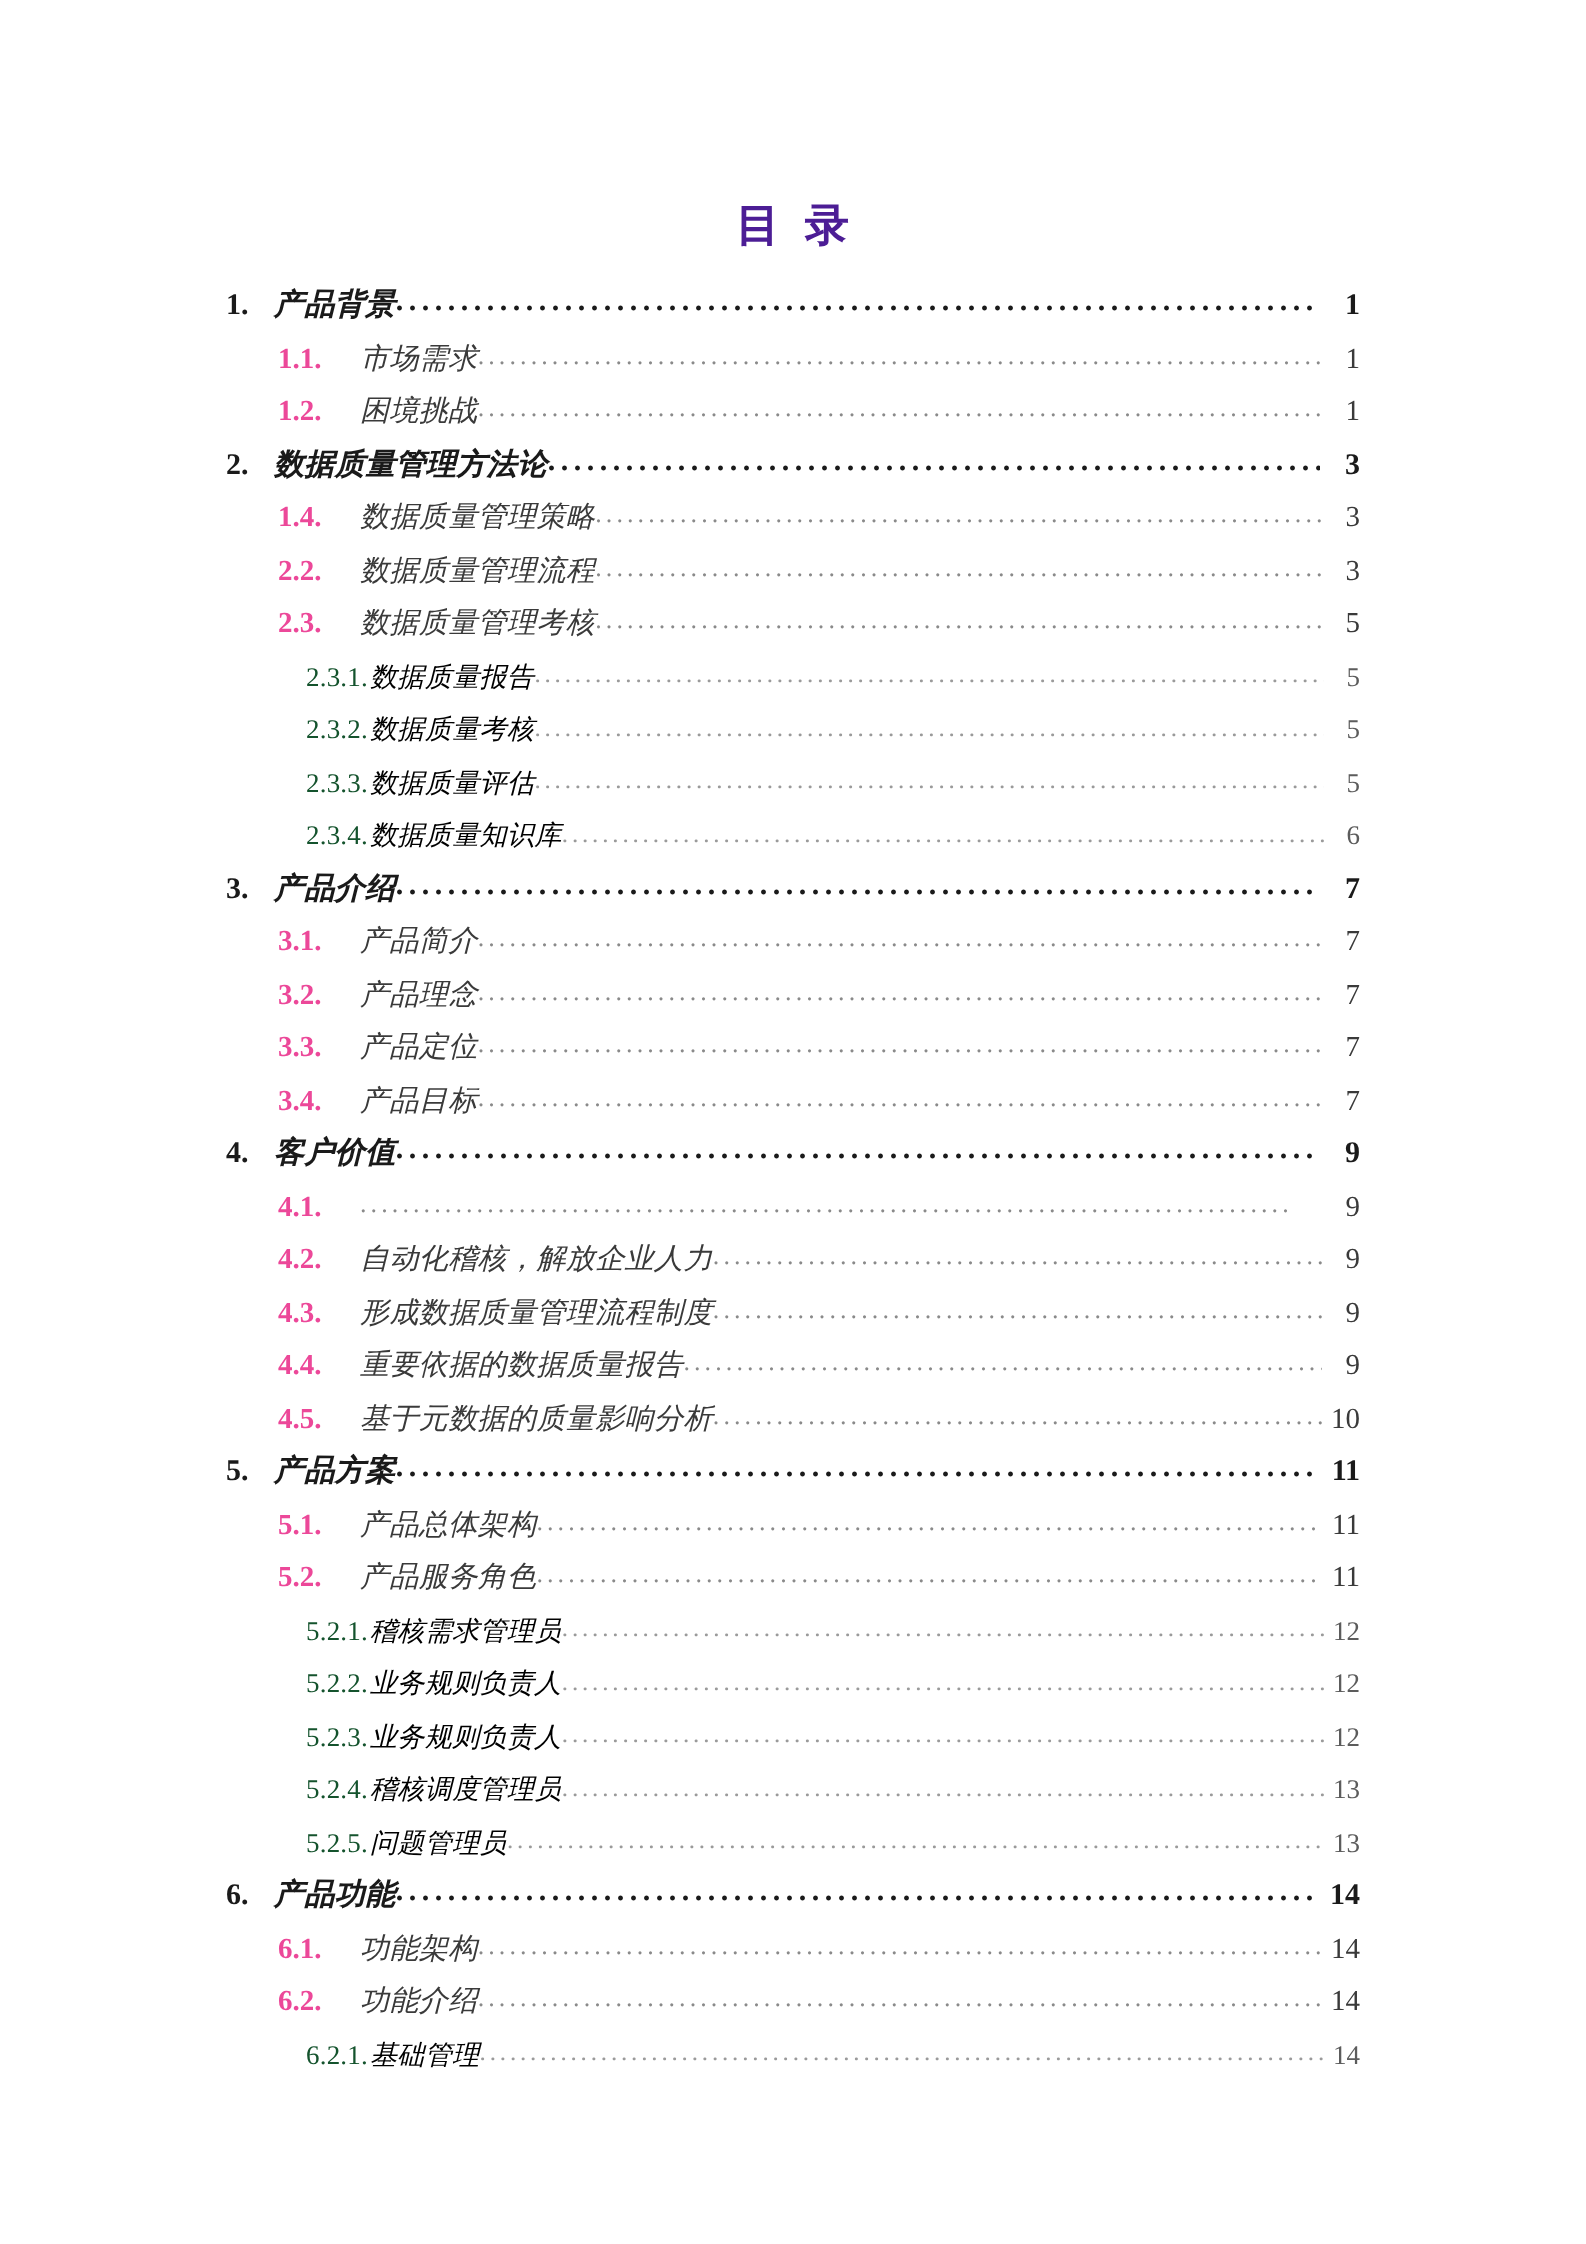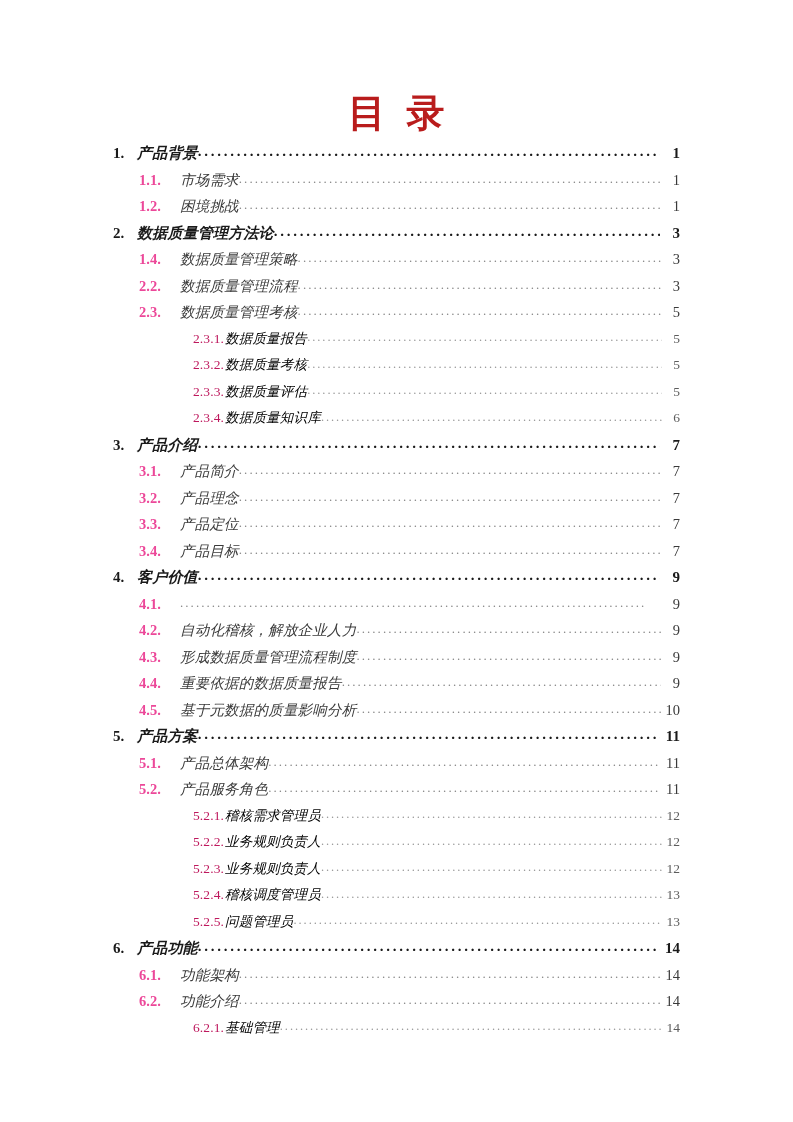--- a/index.html
+++ b/index.html
@@ -26,24 +26,24 @@
 
   
   .toc-title {
     position: absolute;
     left: 0;
     top: 93px;
     width: 793px;
     text-align: center;
     font-family: "Liberation Serif", "DejaVu Serif", serif;
     font-weight: bold;
-    font-size: 38px;
+    font-size: 22px;
     line-height: 40px;
     letter-spacing: 0.5px;
-    color: #b91c1c;
+    color: #4c1d95;
     white-space: pre;
   }
 
   
   .toc {
     position: absolute;
     left: 113px;
     top: 140px;
     width: 567px;
   }
@@ -112,21 +112,21 @@
   .lvl2 .ent-leader::after { letter-spacing: -0.6px; }
   .lvl2 .ent-page   { min-width: 16px; color: #3a3a3a; }
 
   
   .lvl3 {
     font-size: 13.5px;
     font-weight: normal;
     color: #666666;
     margin-left: 40px;
   }
-  .lvl3 .ent-num    { color: #be185d; padding-right: 1px; letter-spacing: 0.1px; margin-left: 40px; }
+  .lvl3 .ent-num    { color: #14532d; padding-right: 1px; letter-spacing: 0.1px; }
   .lvl3 .ent-text   { color: #000000; letter-spacing: 0.2px; }
   .lvl3 .ent-leader { font-size: 12.5px; color: #9a9a9a; }
   .lvl3 .ent-leader::after { letter-spacing: -0.6px; }
   .lvl3 .ent-page   { min-width: 15px; color: #5c5c5c; }
 </style>
 </head>
 <body>
 
 <div class="page">
 

